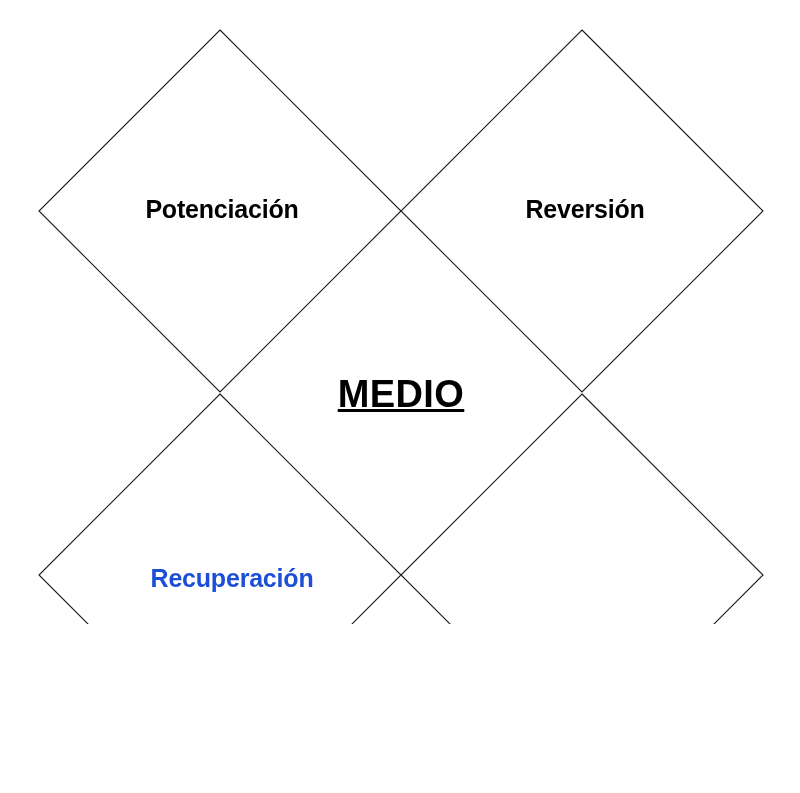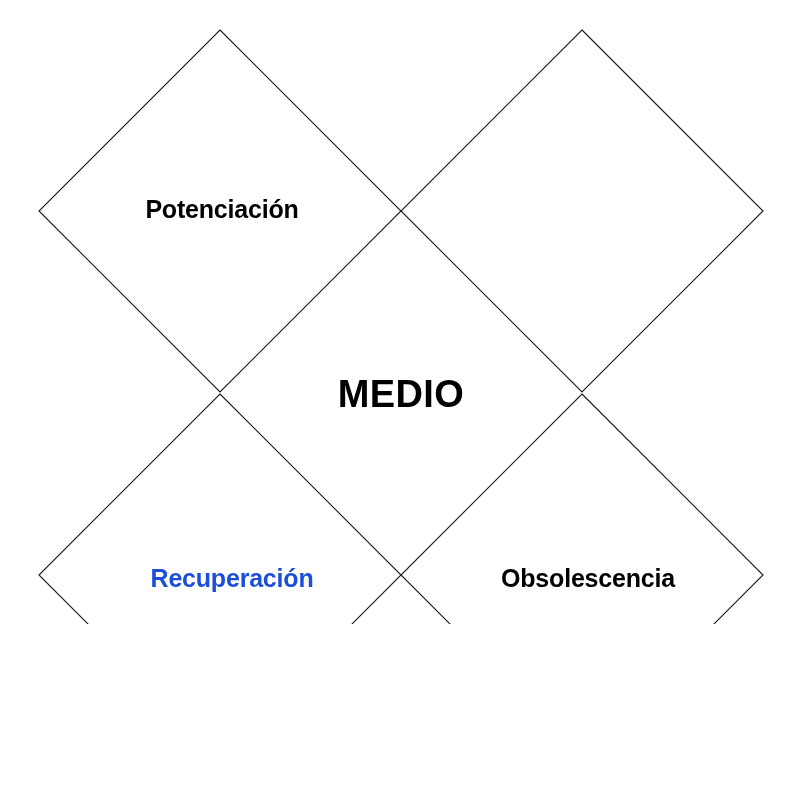--- a/index.html
+++ b/index.html
@@ -47,36 +47,37 @@
     transform: translate(-50%, -50%);
     letter-spacing: -0.2px;
     -moz-osx-font-smoothing: grayscale;
   }
   .label-quadrant {
     font-size: 25px;
   }
   .label-center {
     font-size: 38px;
     letter-spacing: 0.4px;
+    text-decoration: underline;
   }
 </style>
 </head>
 <body style="background: rgb(255, 255, 255);">
 
 <div id="diagram-canvas" style="background: rgb(255, 255, 255); width: 800px; height: 624px;">
 
   <svg id="diagram-svg" viewBox="0 0 800 793" xmlns="http://www.w3.org/2000/svg">
     <polygon class="diamond-shape" points="220,30 401,211 220,392 39,211" style="stroke: rgb(26, 26, 26);"></polygon>
     <polygon class="diamond-shape" points="582,30 763,211 582,392 401,211" style="stroke: rgb(26, 26, 26);"></polygon>
     <polygon class="diamond-shape" points="220,394 401,575 220,756 39,575" style="stroke: rgb(26, 26, 26);"></polygon>
     <polygon class="diamond-shape" points="582,394 763,575 582,756 401,575" style="stroke: rgb(26, 26, 26);"></polygon>
   </svg>
 
   <div class="label label-quadrant" style="left: 222px; top: 209px; color: rgb(0, 0, 0);">Potenciación</div>
 
+  <div class="label label-quadrant" style="left: 585px; top: 209px; color: rgb(0, 0, 0);">Reversión</div>
 
   <div class="label label-quadrant" style="left: 232px; top: 578px; color: #1d4ed8;">Recuperación</div>
 
-  <div class="label label-quadrant" style="left: 588px; top: 578px; color: rgb(0, 0, 0);">Obsolescencia</div>
 
   <div class="label label-center" style="left: 401px; top: 394px; font-size: 38px; color: rgb(0, 0, 0);">MEDIO</div>
 
 </div>
 
 </body></html>

